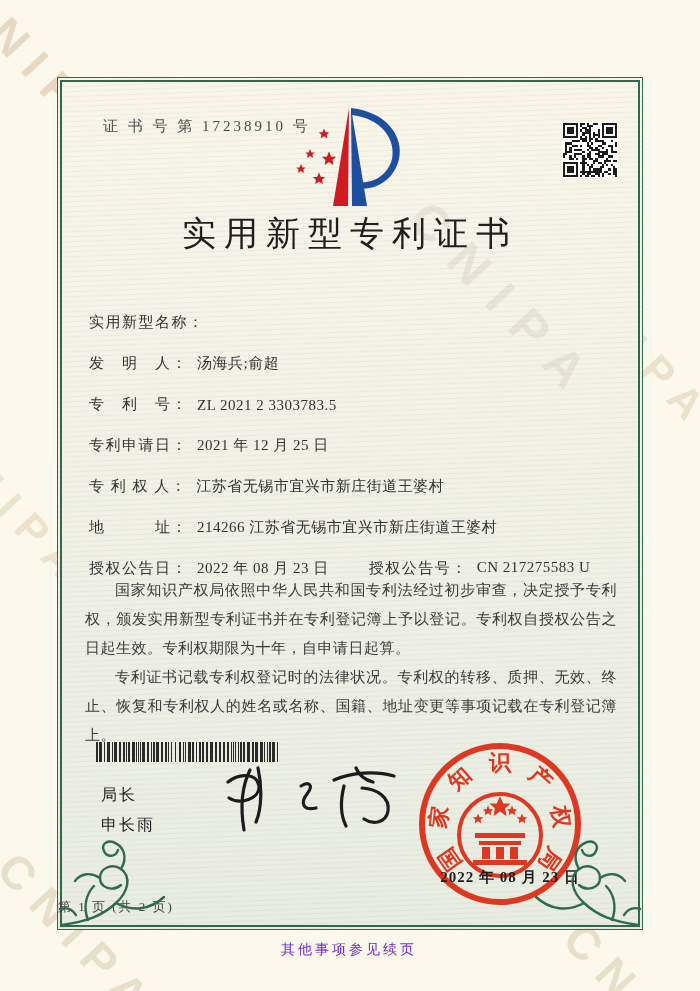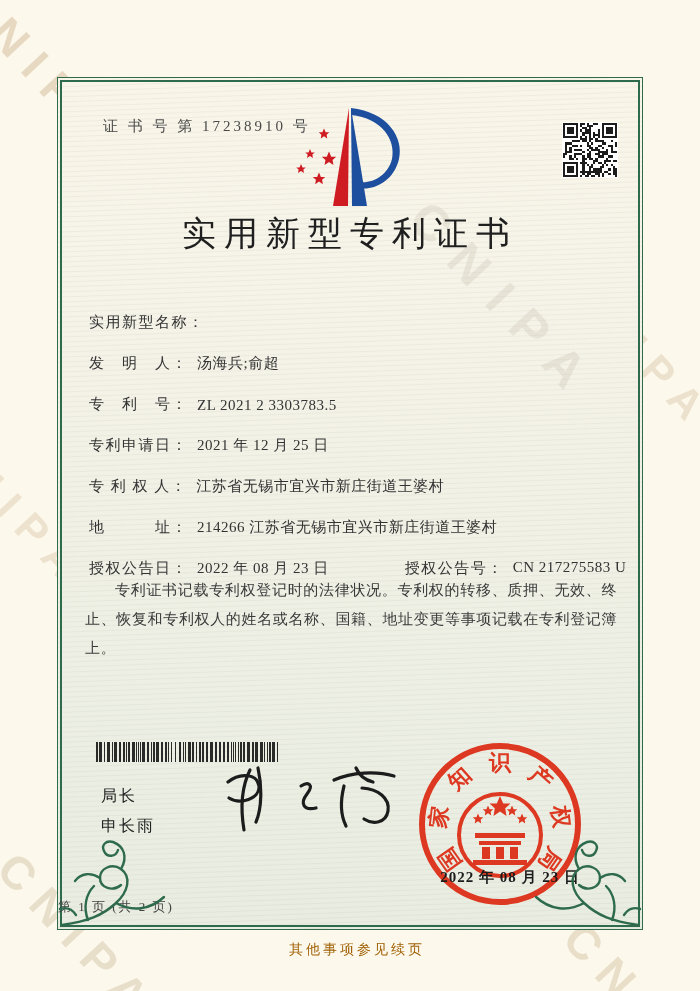--- a/index.html
+++ b/index.html
@@ -33,41 +33,41 @@
   .logo{position:absolute;left:230px;top:26px;}
   .qr{position:absolute;left:504px;top:44px;width:54px;height:54px;background:#fff;padding:1px;}
   .title{
     position:absolute;left:0;top:133px;width:100%;text-align:center;
     font-size:34px;font-weight:normal;letter-spacing:8px;color:#1f1f1f;white-space:nowrap;
   }
   .fields{position:absolute;left:31px;top:213px;width:530px;font-size:15px;color:#333;}
   .frow{display:flex;align-items:flex-end;height:41px;white-space:nowrap;}
   .flabel{letter-spacing:1.5px;margin-right:9px;flex:none;}
   .fvalue{letter-spacing:.5px;}
-  .frow .pair2{margin-left:76px;display:flex;}
+  .frow .pair2{margin-left:40px;display:flex;}
   .paras{
     position:absolute;left:27px;top:498px;width:532px;
     font-size:15px;line-height:29px;color:#3a3a3a;letter-spacing:.5px;text-align:justify;
   }
   .paras p{margin:0;text-indent:2em;}
   .barcode{position:absolute;left:38px;top:664px;width:184px;height:20px;}
   .director{
-    position:absolute;left:43px;top:703px;font-family:Liberation Sans, sans-serif;
+    position:absolute;left:43px;top:703px;font-family:Liberation Mono, monospace;
     font-size:16px;line-height:30px;color:#222;letter-spacing:2px;
   }
   .signature{position:absolute;left:148px;top:678px;}
   .sealwrap{position:absolute;left:357px;top:661px;width:170px;height:170px;opacity:.95;}
   .sealdate{
     position:absolute;left:372px;top:790px;width:160px;text-align:center;
     font-size:15px;color:#1b1b1b;letter-spacing:1px;white-space:nowrap;font-weight:bold;
   }
   .pageno{position:absolute;left:0;top:820px;width:100%;text-align:left;font-size:13px;color:#444;letter-spacing:2px;}
   .footer-note{
-    position:absolute;left:8px;top:941px;width:584px;margin-left:57px;text-align:center;
-    font-size:14px;color:#a16207;letter-spacing:3px;
+    position:absolute;left:0;top:941px;width:584px;margin-left:57px;text-align:center;
+    font-size:14px;color:#6d28d9;letter-spacing:3px;
   }
   .flourish{position:absolute;width:112px;height:112px;pointer-events:none;}
   .fl-left{left:-2px;top:741px;}
   .fl-right{right:-2px;top:741px;transform:scaleX(-1);}
 </style>
 </head>
 <body>
 
 <span class="wm wm1">CNIPA</span>
 <span class="wm wm2">CNIPA</span>
@@ -431,20 +431,21 @@
       <span class="flabel">授权公告日：</span>
       <span class="fvalue">2022 年 08 月 23 日</span>
       <span class="pair2">
         <span class="flabel">授权公告号：</span>
         <span class="fvalue">CN 217275583 U</span>
       </span>
     </div>
   </div>
 
   <div class="paras">
+    <p>国家知识产权局依照中华人民共和国专利法经过初步审查，决定授予专利权，颁发实用新型专利证书并在专利登记簿上予以登记。专利权自授权公告之日起生效。专利权期限为十年，自申请日起算。</p>
     <p>专利证书记载专利权登记时的法律状况。专利权的转移、质押、无效、终止、恢复和专利权人的姓名或名称、国籍、地址变更等事项记载在专利登记簿上。</p>
   </div>
 
   <svg class="barcode" id="barcode" viewBox="0 0 184 20" preserveAspectRatio="none" shape-rendering="crispEdges">
       <rect x="0" y="0" width="2" height="20" fill="#2a2a28"></rect>
       <rect x="3" y="0" width="3" height="20" fill="#2a2a28"></rect>
       <rect x="8" y="0" width="1" height="20" fill="#2a2a28"></rect>
       <rect x="11" y="0" width="3" height="20" fill="#2a2a28"></rect>
       <rect x="16" y="0" width="1" height="20" fill="#2a2a28"></rect>
       <rect x="18" y="0" width="3" height="20" fill="#2a2a28"></rect>

